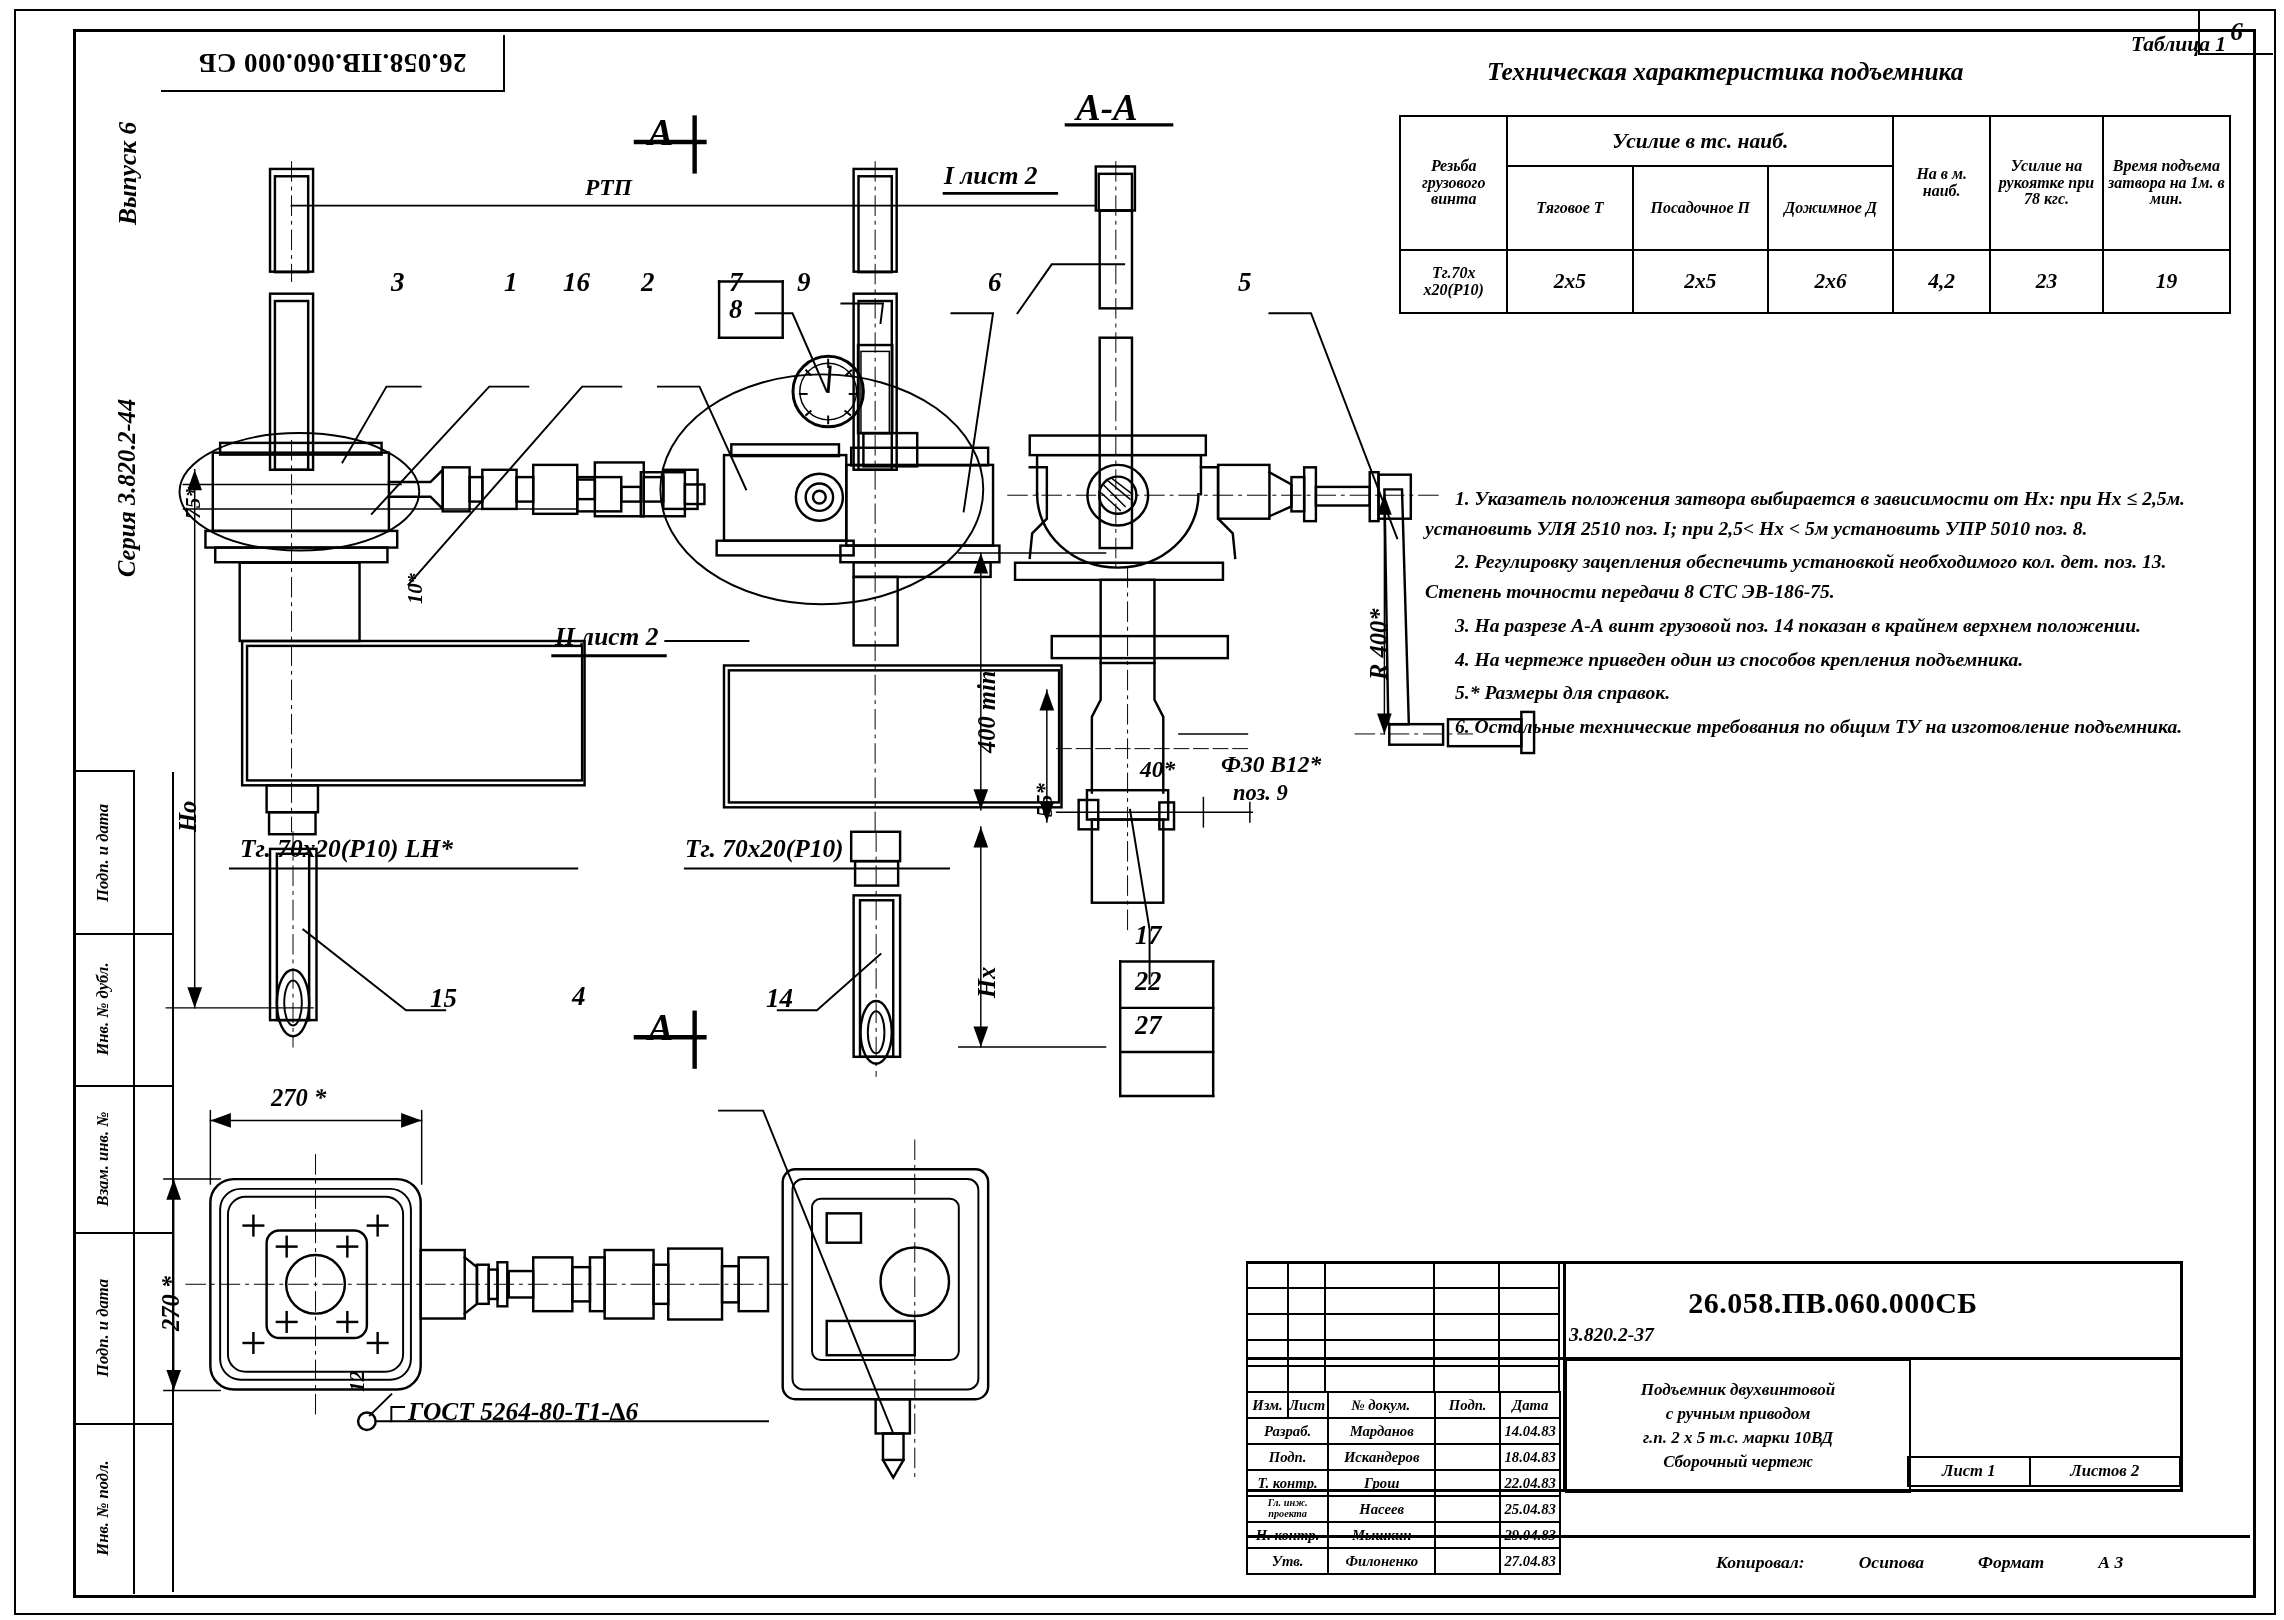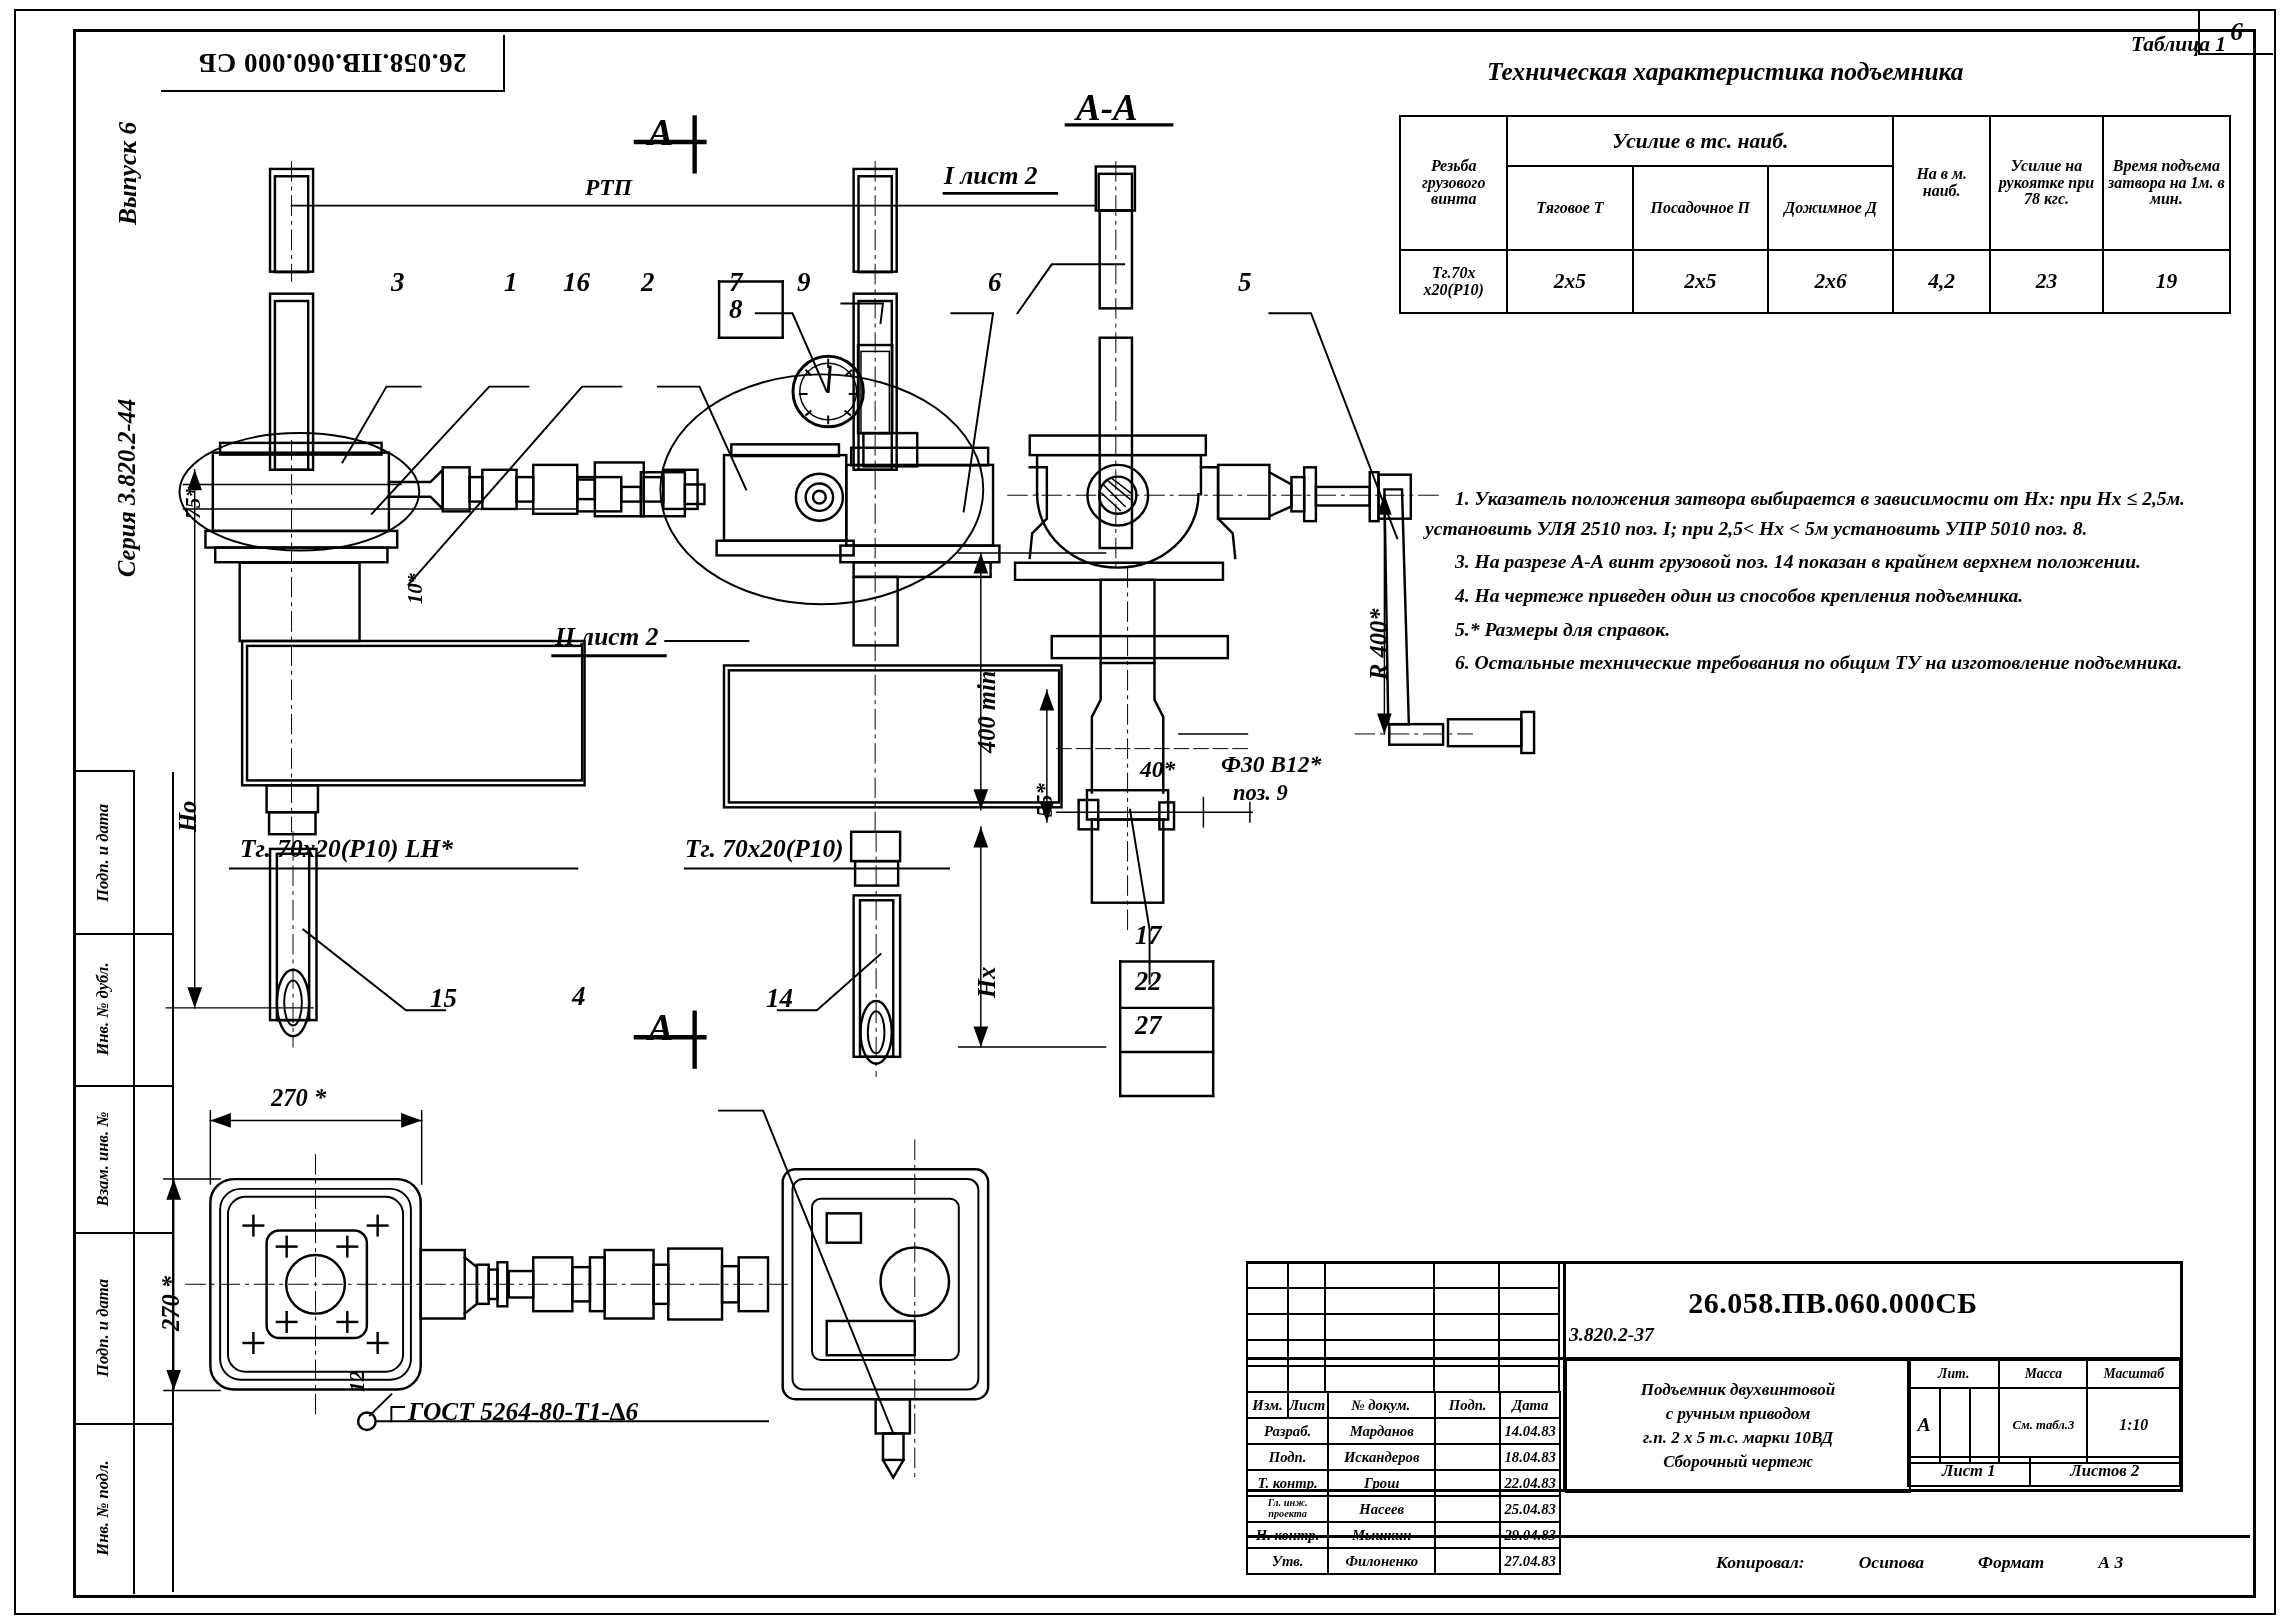--- a/index.html
+++ b/index.html
@@ -518,20 +518,21 @@
         <td class="v big">23</td>
         <td class="v big">19</td>
       </tr>
     </tbody>
       </table>
   </div>
 
   <div id="tr-block">
     <ol>
       <li>1. Указатель положения затвора выбирается в зависимости от Нх: при Нх ≤ 2,5м. установить УЛЯ 2510 поз. I; при 2,5&lt; Нх &lt; 5м установить УПР 5010 поз. 8.</li>
+      <li>2. Регулировку зацепления обеспечить установкой необходимого кол. дет. поз. 13. Степень точности передачи 8 СТС ЭВ-186-75.</li>
       <li>3. На разрезе А-А винт грузовой поз. 14 показан в крайнем верхнем положении.</li>
       <li>4. На чертеже приведен один из способов крепления подъемника.</li>
       <li>5.* Размеры для справок.</li>
       <li>6. Остальные технические требования по общим ТУ на изготовление подъемника.</li>
     </ol>
   </div>
 
   <div id="stamp">
 
     <table class="rev-grid">
@@ -625,38 +626,20 @@
     <div id="code-main">26.058.ПВ.060.000СБ</div>
     <div id="code-series">3.820.2-37</div>
 
     <div id="name-box">
       <div>Подъемник двухвинтовой</div>
       <div>с ручным  приводом</div>
       <div>г.п.  2 х 5 т.с. марки 10ВД</div>
       <div>Сборочный  чертеж</div>
     </div>
 
-    <div id="lit-box">
-      <table>
-        <tbody>
-            <tr>
-          <td style="width:88px;height:23.5px;" colspan="3">Лит.</td>
-          <td style="width:93px;">Масса</td>
-          <td style="width:93px;">Масштаб</td>
-        </tr>
-        <tr>
-          <td style="width:29px;height:71px;font-size:19.6px;">А</td>
-          <td style="width:29px;"></td>
-          <td style="width:29px;"></td>
-          <td style="font-size:12.7px;">См. табл.3</td>
-          <td style="font-size:15.7px;">1:10</td>
-        </tr>
-      </tbody>
-        </table>
-    </div>
 
     <div id="sheet-row" style="top:195px;">
       <table>
         <tbody>
             <tr>
           <td style="width:122px;">Лист 1</td>
           <td style="width:152px;">Листов 2</td>
         </tr>
       </tbody>
         </table>

